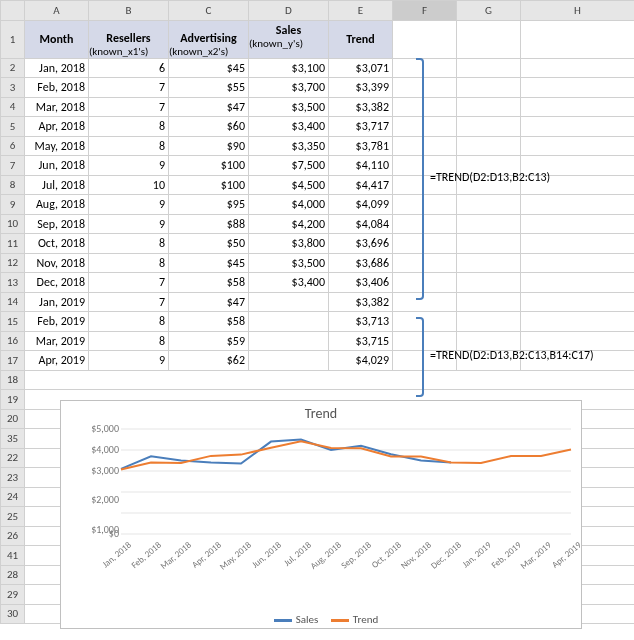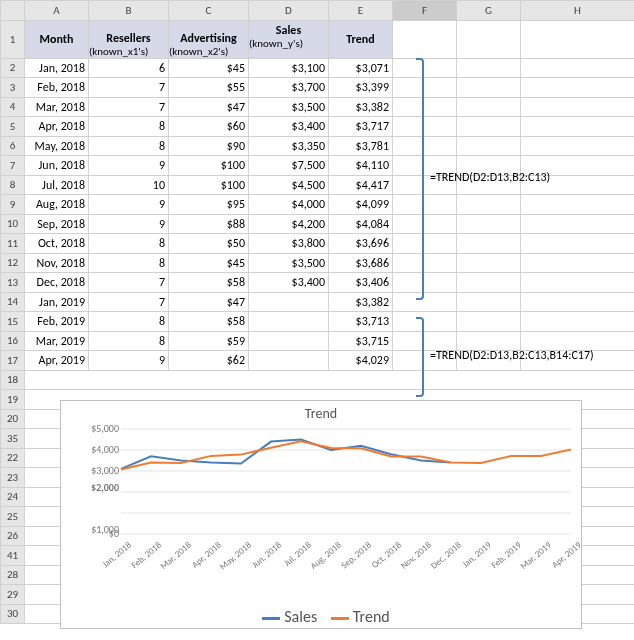--- a/index.html
+++ b/index.html
@@ -9,21 +9,21 @@
   .rowhead{width:24px;background:#e6e6e6;text-align:center;color:#444;font-weight:normal;font-size:11px;}
   .colhead{background:#e6e6e6;text-align:center;color:#444;font-weight:normal;font-size:11px;height:20px;}
   .hdr{background:#d5d9e8;font-weight:bold;text-align:center;}
   .sub{background:#d5d9e8;text-align:left;font-size:11px;}
   .sel{background:#ccc;}
   .r{text-align:right;}
   .bracket{position:absolute;border:2px solid #4a7ebb;border-left:none;border-radius:0 4px 4px 0;width:6px;}
   .formula{position:absolute;font-size:12px;color:#000;white-space:nowrap;}
   .chartbox{position:absolute;left:60px;top:400px;width:520px;height:227px;border:1px solid #c0c0c0;background:#fff;}
   .chart-title{text-align:center;font-size:14px;color:#555;margin:4px 0 2px 0;}
-  .legend{position:absolute;bottom:2px;left:0;right:0;text-align:center;font-size:16px;color:#555;}
+  .legend{position:absolute;bottom:2px;left:0;right:0;text-align:center;font-size:11px;color:#555;}
   .legend .sw{display:inline-block;width:18px;height:3px;vertical-align:middle;margin:0 4px 0 10px;}
   .ylabel{position:absolute;right:462px;font-size:10px;color:#777;text-align:right;width:50px;}
   .xlabel{position:absolute;font-size:9px;color:#777;transform:rotate(-40deg);transform-origin:right top;text-align:right;width:60px;}
 </style>
 </head>
 <body>
 <div class="sheet">
 
 <table class="grid">
   <colgroup>
@@ -321,21 +321,21 @@
         <path d="M60.0 44.9 L90.0 32.3 L120.0 36.5 L150.0 38.6 L180.0 39.6 L210.0 17.6 L240.0 15.5 L270.0 26.0 L300.0 21.8 L330.0 30.2 L360.0 36.5 L390.0 38.6 " fill="none" stroke="#4a7ebb" stroke-width="2"></path>
         <path d="M60.0 45.5 L90.0 38.6 L120.0 39.0 L150.0 31.9 L180.0 30.6 L210.0 23.7 L240.0 17.2 L270.0 23.9 L300.0 24.2 L330.0 32.4 L360.0 32.6 L390.0 38.5 L420.0 39.0 L450.0 32.0 L480.0 32.0 L510.0 25.4 " fill="none" stroke="#ed7d31" stroke-width="2"></path>
       </svg>
   <div class="legend">
     <span class="sw" style="background:#4a7ebb"></span><span>Sales</span>
     <span class="sw" style="background:#ed7d31"></span><span>Trend</span>
   </div>
   <div id="ylabels">
         <div class="ylabel" style="top: 126px;">$0</div>
         <div class="ylabel" style="top: 122px;">$1,000</div>
-        <div class="ylabel" style="top: 80px; font-weight: bold;">$2,000</div>
+        <div class="ylabel" style="top: 92px;">$2,000</div>
         <div class="ylabel" style="top: 63px;">$3,000</div>
         <div class="ylabel" style="top: 42px;">$4,000</div>
         <div class="ylabel" style="top: 21px;">$5,000</div>
       </div>
   <div id="xlabels">
         <div class="xlabel" style="left: 5px; top: 138px;">Jan, 2018</div>
         <div class="xlabel" style="left: 35px; top: 138px;">Feb, 2018</div>
         <div class="xlabel" style="left: 65px; top: 138px;">Mar, 2018</div>
         <div class="xlabel" style="left: 95px; top: 138px;">Apr, 2018</div>
         <div class="xlabel" style="left: 125px; top: 138px;">May, 2018</div>

